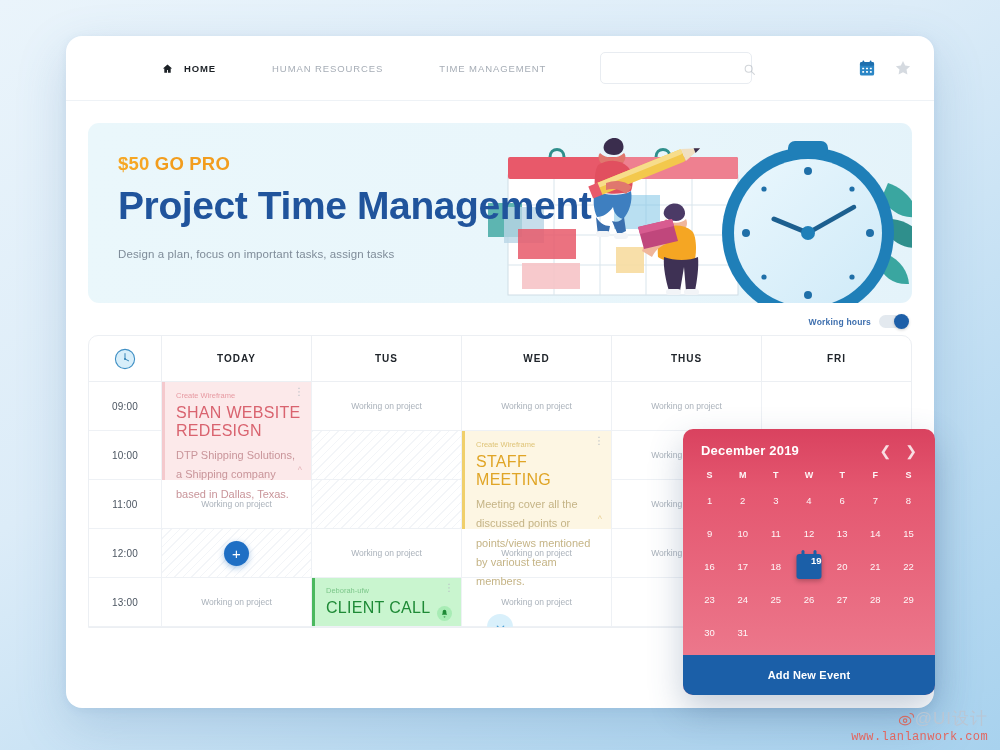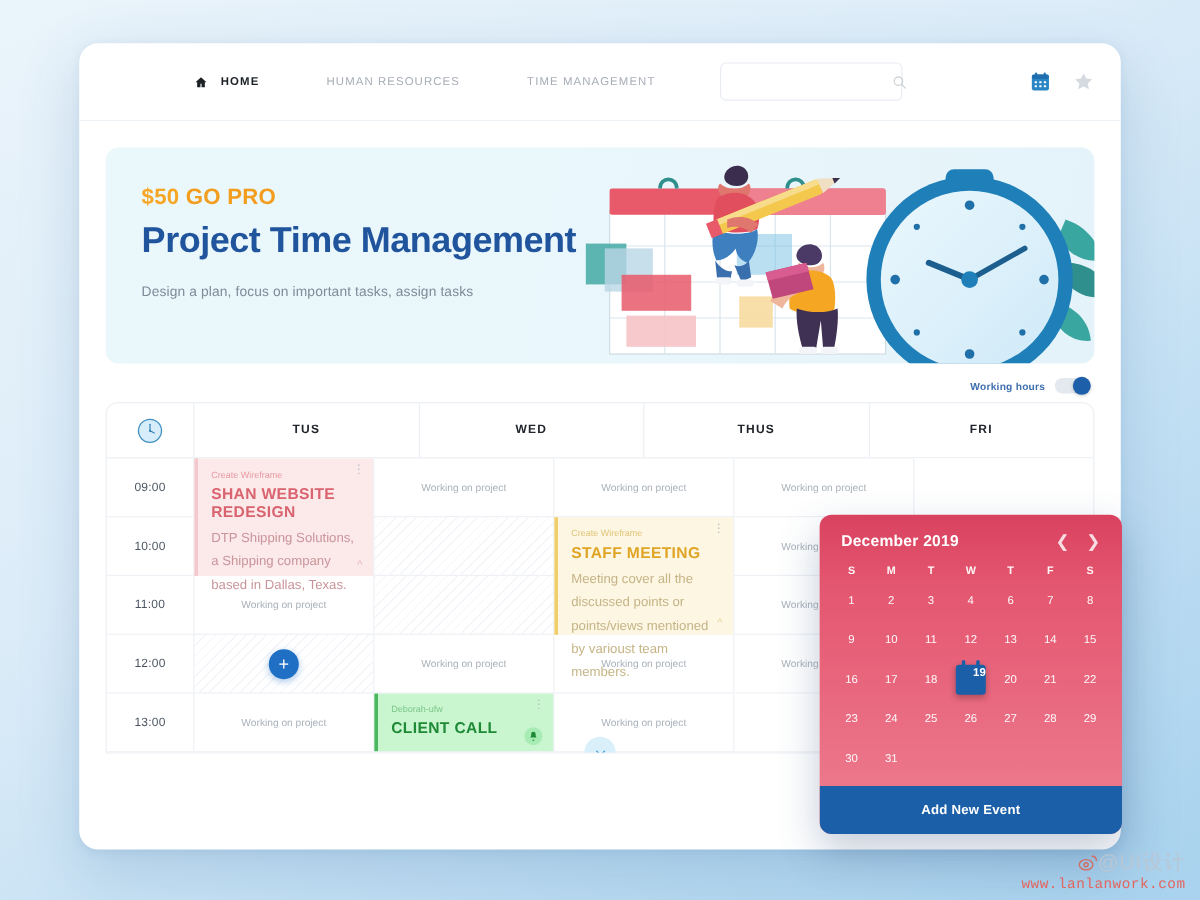--- a/index.html
+++ b/index.html
@@ -72,21 +72,21 @@
     background: linear-gradient(100deg,#eaf7fb 0%,#e9f6fb 55%,#e4f3fa 100%);
     overflow: hidden;
   }
   .hero-text { position: absolute; left: 30px; top: 30px; z-index: 4; }
   .hero-kicker {
     font-size: 18.5px; font-weight: bold; color: #f6a623;
     letter-spacing: .2px; margin-bottom: 9px;
   }
   .hero-kicker .pro { color: #f29d1e; }
   .hero-title {
-    font-size: 30px; font-weight: bold; color: #20549c;
+    font-size: 39px; font-weight: bold; color: #20549c;
     letter-spacing: -.4px; margin-bottom: 20px;
   }
   .hero-sub { font-size: 11.5px; color: #7f8c99; letter-spacing: .1px; }
   .hero-art { position: absolute; right: -6px; top: 0; bottom: 0; width: 430px; z-index: 2; }
 
   
   .workrow {
     display: flex; align-items: center; justify-content: flex-end;
     gap: 8px; margin: 12px 28px 7px 0;
   }
@@ -149,21 +149,21 @@
     border-left: 3px solid transparent;
     padding: 9px 10px 8px 11px;
     text-align: left; z-index: 3;
   }
   .ev .kebab {
     position: absolute; right: 7px; top: 7px;
     font-size: 10px; color: #b9bfc6; line-height: .6; letter-spacing: 0;
     cursor: pointer;
   }
   .ev .sm { font-size: 7.5px; margin-bottom: 4px; }
-  .ev .ttl { font-size: 13px; font-weight: bold; letter-spacing: .3px; margin-bottom: 6px; }
+  .ev .ttl { font-size: 16px; font-weight: normal; letter-spacing: .3px; margin-bottom: 6px; }
   .ev .desc { font-size: 11px; line-height: 1.75; }
   .ev .caret {
     position: absolute; right: 9px; bottom: 5px;
     font-size: 9px; opacity: .55;
   }
 
   .ev-pink { background: #fce9ea; border-left-color: #f4c9cd; height: 98px; }
   .ev-pink .sm { color: #e79aa2; }
   .ev-pink .ttl { color: #d9636f; }
   .ev-pink .desc { color: #c9959a; }
@@ -428,20 +428,21 @@
       <div class="cell time-col">
         <span class="clock-mini">
           <svg viewBox="0 0 40 40" width="24" height="24">
             <circle cx="20" cy="20" r="16" fill="#d7eefa" stroke="#3f8fc4" stroke-width="1.8"></circle>
             <circle cx="20" cy="20" r="1.5" fill="#2e7fb5"></circle>
             <line x1="20" y1="20" x2="20" y2="11" stroke="#2e7fb5" stroke-width="1.6" stroke-linecap="round"></line>
             <line x1="20" y1="20" x2="26" y2="23" stroke="#2e7fb5" stroke-width="1.6" stroke-linecap="round"></line>
           </svg>
         </span>
       </div>
+      <div class="cell">TODAY</div>
       <div class="cell">TUS</div>
       <div class="cell">WED</div>
       <div class="cell">THUS</div>
       <div class="cell">FRI</div>
     </div>
 
     <div class="sch-row">
       <div class="time">09:00</div>
       <div class="slot">
         <div class="ev ev-pink">

